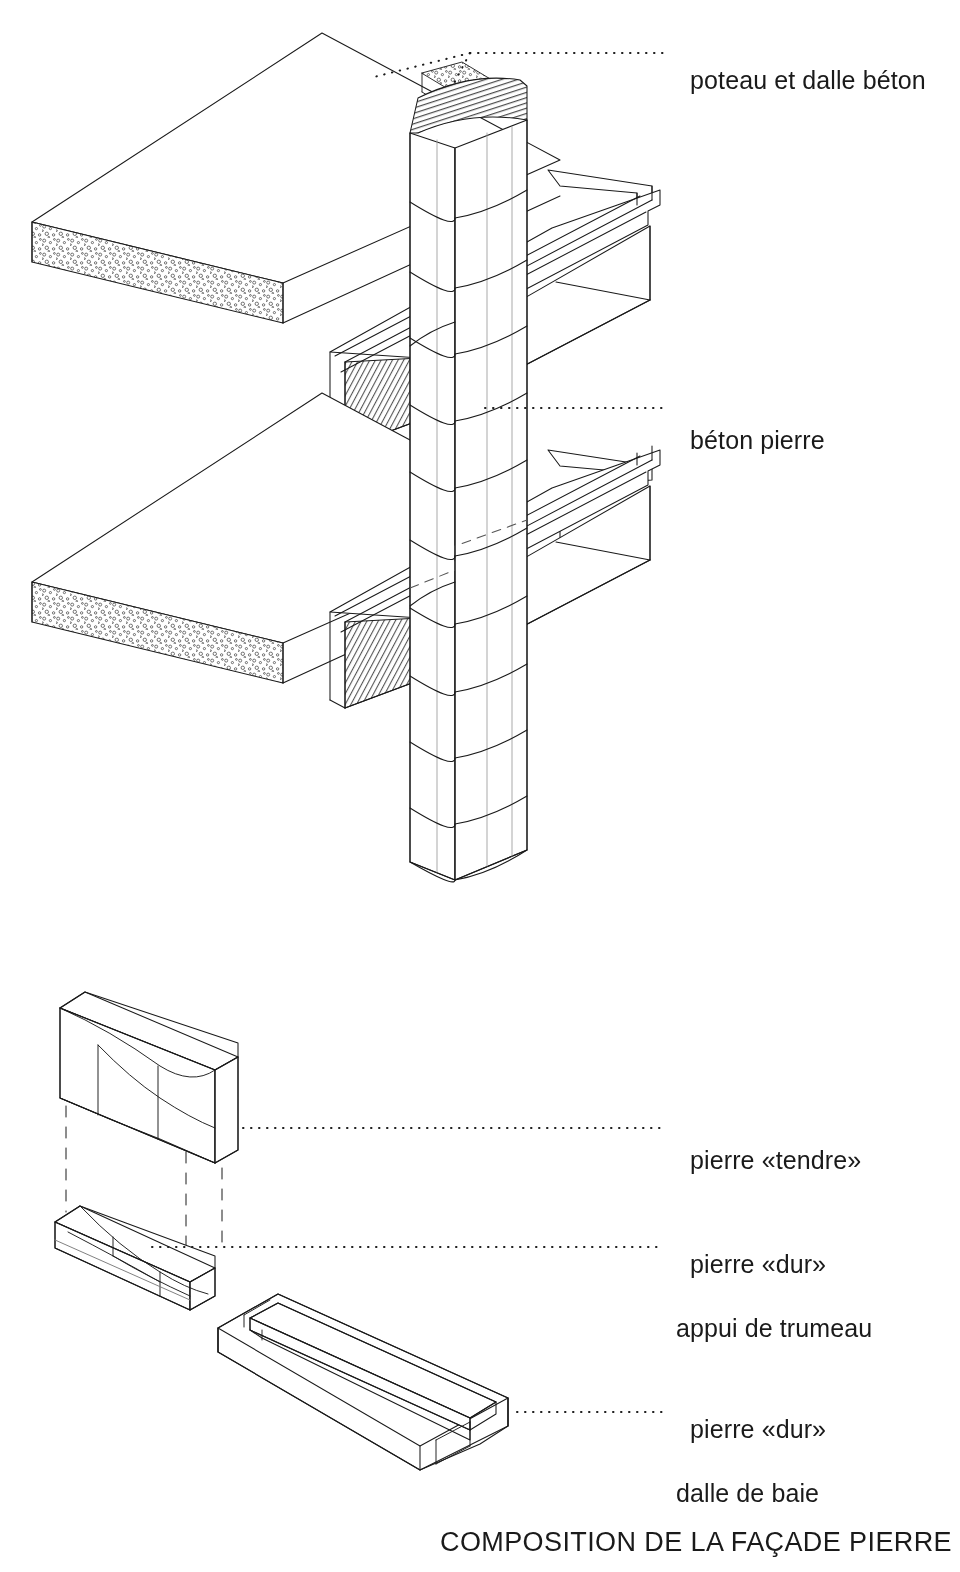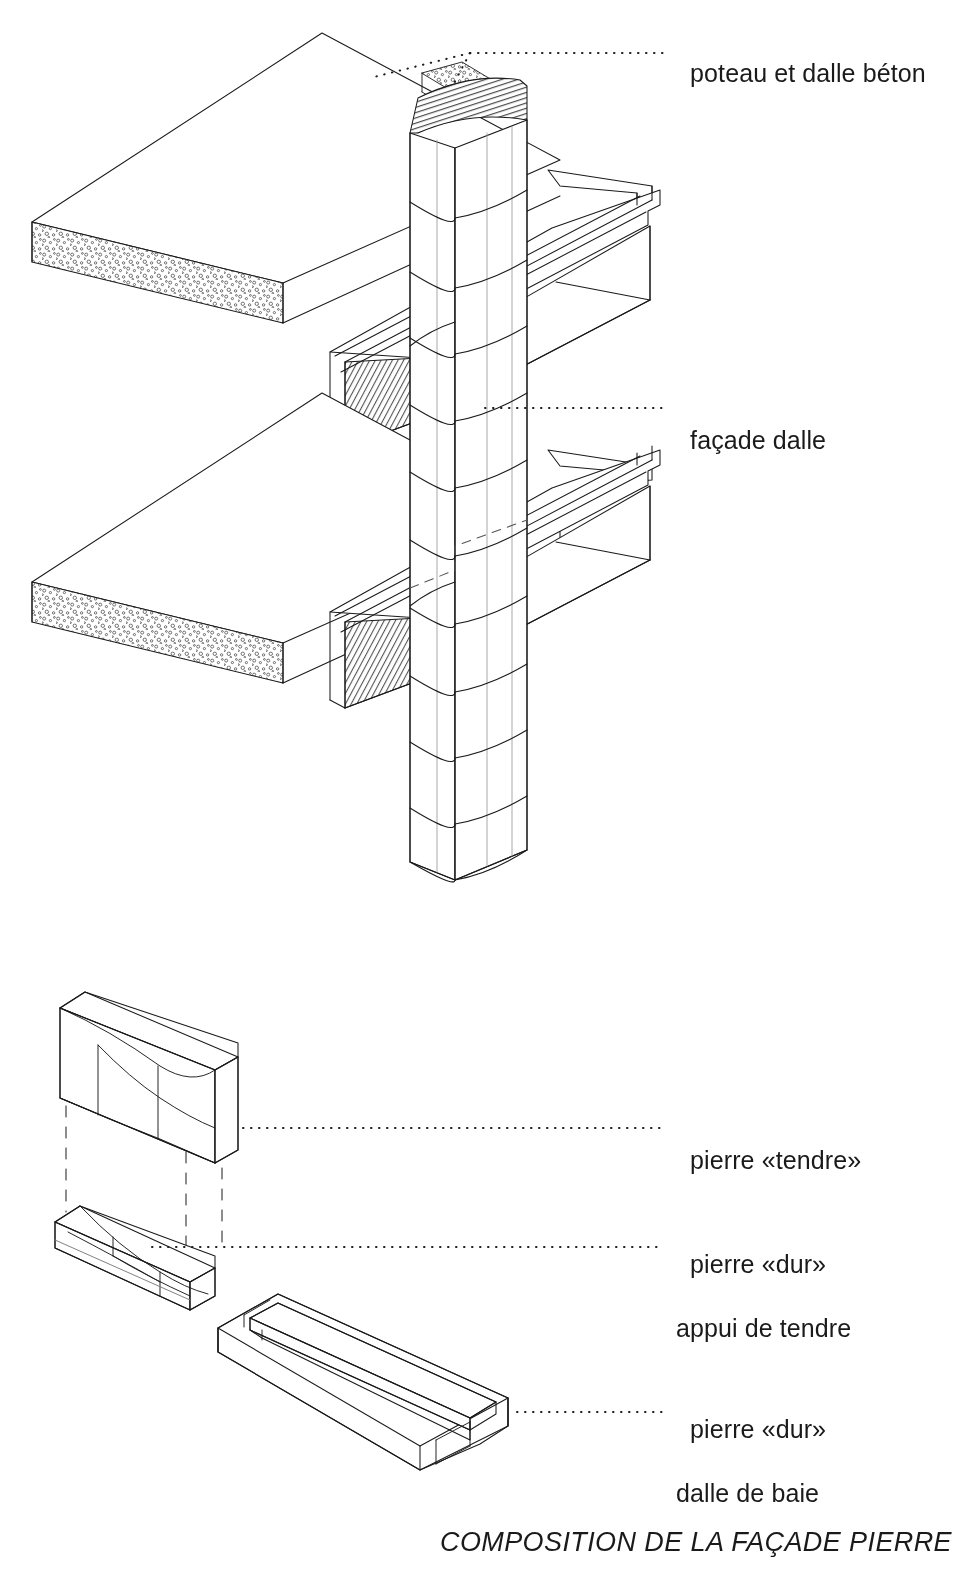--- a/index.html
+++ b/index.html
@@ -20,21 +20,20 @@
   }
   .label .l2{display:block;}
   #title{
     position:absolute;
     right:8px;
     bottom:14px;
     font-size:27px;
     letter-spacing:0.4px;
     color:#1a1a1a;
     white-space:nowrap;
-    font-style:italic;
   }
   svg{display:block;}
 </style>
 </head>
 <body>
 
 <svg id="sheet" viewBox="0 0 960 1572">
   <defs>
 
     <pattern id="concrete" width="14" height="14" patternUnits="userSpaceOnUse">
@@ -246,35 +245,35 @@
     </g>
     <g>
       <path d="M152 1247 L664 1247"></path>
     </g>
     <g>
       <path d="M517 1412 L664 1412"></path>
     </g>
   </g>
 </svg>
 
-<div class="label" style="left:676px;top:25px;">
+<div class="label" style="left:676px;top:32px;">
   <span>poteau et dalle béton</span>
 </div>
 
 <div class="label" style="left:676px;top:392px;">
-  <span>façade dalle</span>
+  <span>béton pierre</span>
 </div>
 
 <div class="label" style="left:676px;top:1112px;text-align:center;">
   <span>pierre «tendre»</span>
 </div>
 
 <div class="label" style="left:676px;top:1216px;">
   <span>pierre «dur»</span>
-  <span class="l2">appui de tendre</span>
+  <span class="l2">appui de trumeau</span>
 </div>
 
 <div class="label" style="left:676px;top:1381px;">
   <span>pierre «dur»</span>
   <span class="l2">dalle de baie</span>
 </div>
 
 <div id="title">COMPOSITION DE LA FAÇADE PIERRE</div>
 
 </body></html>

